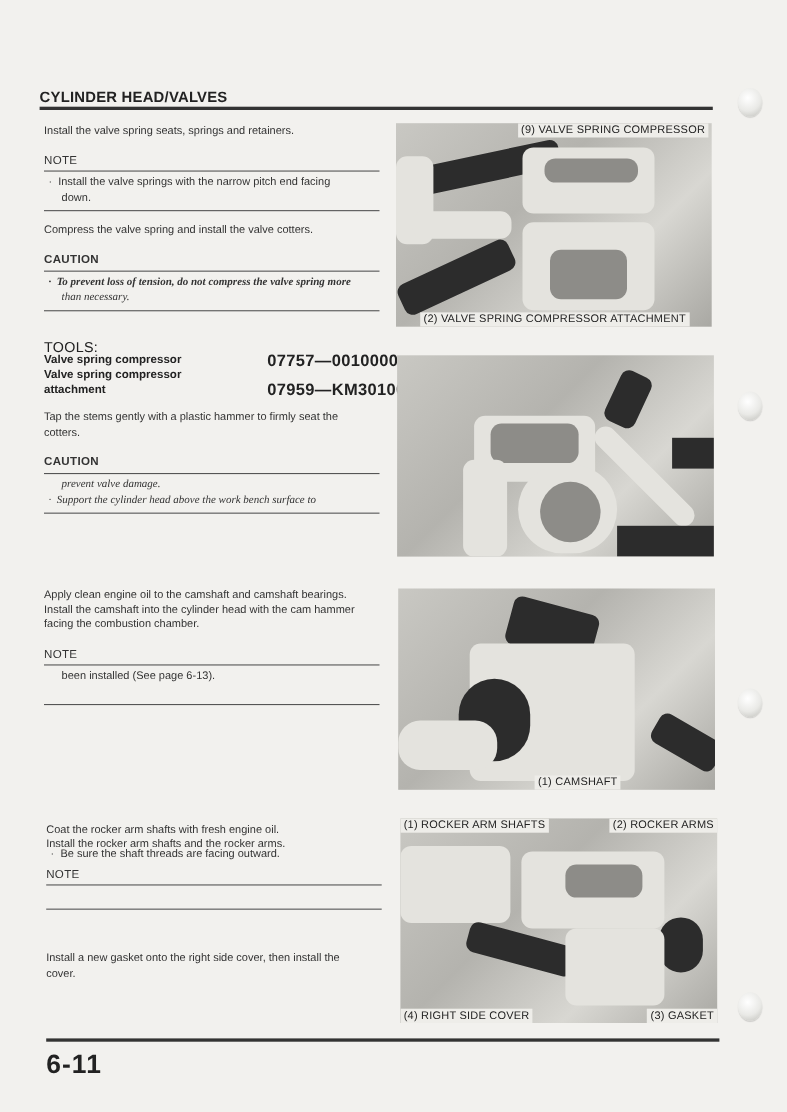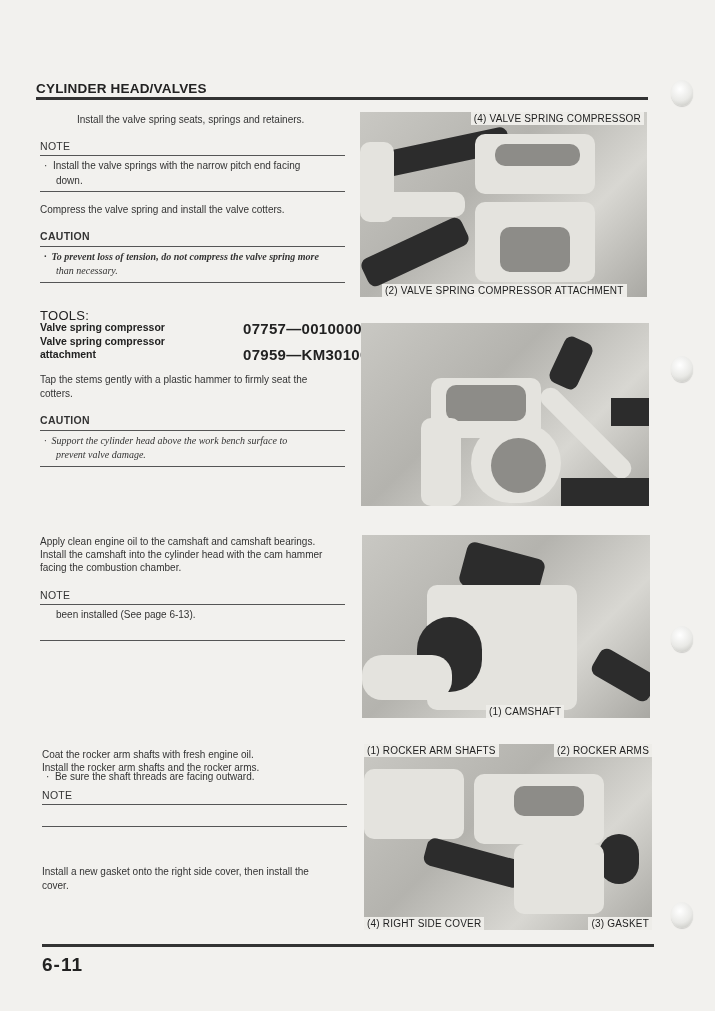--- a/index.html
+++ b/index.html
@@ -34,34 +34,34 @@
       overflow: hidden;
     }
     .photo .dark { position: absolute; background: #2c2c2c; border-radius: 8px; }
     .photo .mid { position: absolute; background: #8d8c88; border-radius: 10px; }
     .photo .light { position: absolute; background: #e4e3de; border-radius: 10px; }
     .cap {
       position: absolute; font-size: 10px; letter-spacing: 0.2px; color: #222;
       background: #eeede9; padding: 0 3px; white-space: nowrap; line-height: 13px;
     }
     .footer-rule { left: 42px; top: 944px; width: 612px; height: 2.5px; background: #333; }
-    .page-num { left: 42px; top: 954px; font-size: 19px; font-weight: bold; color: #222; letter-spacing: 1px; }
+    .page-num { left: 42px; top: 954px; font-size: 24px; font-weight: bold; color: #222; letter-spacing: 1px; }
   </style>
 </head>
 <body>
 
 <div class="abs header-title">CYLINDER HEAD/VALVES</div>
 <div class="abs header-rule"></div>
 
 <div class="abs hole" style="left:671px; top:80px;"></div>
 <div class="abs hole" style="left:671px; top:356px;"></div>
 <div class="abs hole" style="left:671px; top:626px;"></div>
 <div class="abs hole" style="left:671px; top:902px;"></div>
 
-<div class="abs txt" style="left:40px; top:113px;margin-left:37px;">Install the valve spring seats, springs and retainers.</div>
+<div class="abs txt" style="left:40px; top:113px;">Install the valve spring seats, springs and retainers.</div>
 <div class="abs lbl" style="left:40px; top:140px;">NOTE</div>
 <div class="abs rule" style="left:40px; top:155px; width:305px;"></div>
 <div class="abs" style="left:40px; top:159px; width:310px;">
   <div class="bullet-line"><span>·</span>&nbsp;&nbsp;<span>Install the valve springs with the narrow pitch end facing</span></div>
   <div class="bullet-line" style="padding-left:16px; text-indent:0;">down.</div>
 </div>
 <div class="abs rule" style="left:40px; top:191px; width:305px;"></div>
 
 <div class="abs txt" style="left:40px; top:203px;">Compress the valve spring and install the valve cotters.</div>
 <div class="abs lbl bold" style="left:40px; top:230px;">CAUTION</div>
@@ -77,22 +77,22 @@
 <div class="abs tool-code" style="left:243px; top:320px;">07757—0010000</div>
 <div class="abs tool-name" style="left:40px; top:335px;">Valve spring compressor</div>
 <div class="abs tool-name" style="left:40px; top:348px;">attachment</div>
 <div class="abs tool-code" style="left:243px; top:346px;">07959—KM30100</div>
 
 <div class="abs txt" style="left:40px; top:373px;">Tap the stems gently with a plastic hammer to firmly seat the</div>
 <div class="abs txt" style="left:40px; top:387px;">cotters.</div>
 <div class="abs lbl bold" style="left:40px; top:414px;">CAUTION</div>
 <div class="abs rule" style="left:40px; top:430px; width:305px;"></div>
 <div class="abs" style="left:40px; top:434px; width:310px;">
+  <div class="italic" style="padding-left:16px;">prevent valve damage.</div>
   <div class="italic" style="padding-left:16px; text-indent:-12px;"><span>·</span>&nbsp;&nbsp;<span>Support the cylinder head above the work bench surface to</span></div>
-  <div class="italic" style="padding-left:16px;">prevent valve damage.</div>
 </div>
 <div class="abs rule" style="left:40px; top:466px; width:305px;"></div>
 
 <div class="abs txt" style="left:40px; top:535px;">Apply clean engine oil to the camshaft and camshaft bearings.</div>
 <div class="abs txt" style="left:40px; top:548px;">Install the camshaft into the cylinder head with the cam hammer</div>
 <div class="abs txt" style="left:40px; top:561px;">facing the combustion chamber.</div>
 <div class="abs lbl" style="left:40px; top:589px;">NOTE</div>
 <div class="abs rule" style="left:40px; top:604px; width:305px;"></div>
 <div class="abs" style="left:40px; top:608px; width:310px;">
   <div class="bullet-line" style="padding-left:16px; text-indent:0;">been installed (See page 6-13).</div>
@@ -113,21 +113,21 @@
 
 <div class="abs photo" style="left:360px; top:112px; width:287px; height:185px;">
   <div class="dark" style="left:10px; top:28px; width:140px; height:26px; transform:rotate(-12deg);"></div>
   <div class="light" style="left:0px; top:30px; width:34px; height:80px;"></div>
   <div class="light" style="left:115px; top:22px; width:120px; height:60px;"></div>
   <div class="mid" style="left:135px; top:32px; width:85px; height:22px;"></div>
   <div class="light" style="left:115px; top:90px; width:120px; height:80px;"></div>
   <div class="mid" style="left:140px; top:115px; width:70px; height:45px;"></div>
   <div class="dark" style="left:0px; top:125px; width:110px; height:30px; transform:rotate(-25deg);"></div>
   <div class="light" style="left:15px; top:80px; width:90px; height:25px;"></div>
-  <div class="cap" style="right:3px; top:0px;">(4) VALVE SPRING COMPRESSOR</div>
+  <div class="cap" style="right:3px; top:0px;">(9) VALVE SPRING COMPRESSOR</div>
   <div class="cap" style="left:22px; bottom:0px;">(2) VALVE SPRING COMPRESSOR ATTACHMENT</div>
 </div>
 
 <div class="abs photo" style="left:361px; top:323px; width:288px; height:183px;">
   <div class="light" style="left:70px; top:55px; width:110px; height:60px;"></div>
   <div class="mid" style="left:85px; top:62px; width:80px; height:36px;"></div>
   <div class="light" style="left:110px; top:100px; width:90px; height:80px; border-radius:40px;"></div>
   <div class="mid" style="left:130px; top:115px; width:55px; height:55px; border-radius:30px;"></div>
   <div class="light" style="left:60px; top:95px; width:40px; height:88px;"></div>
   <div class="dark" style="left:195px; top:15px; width:30px; height:50px; transform:rotate(25deg);"></div>

